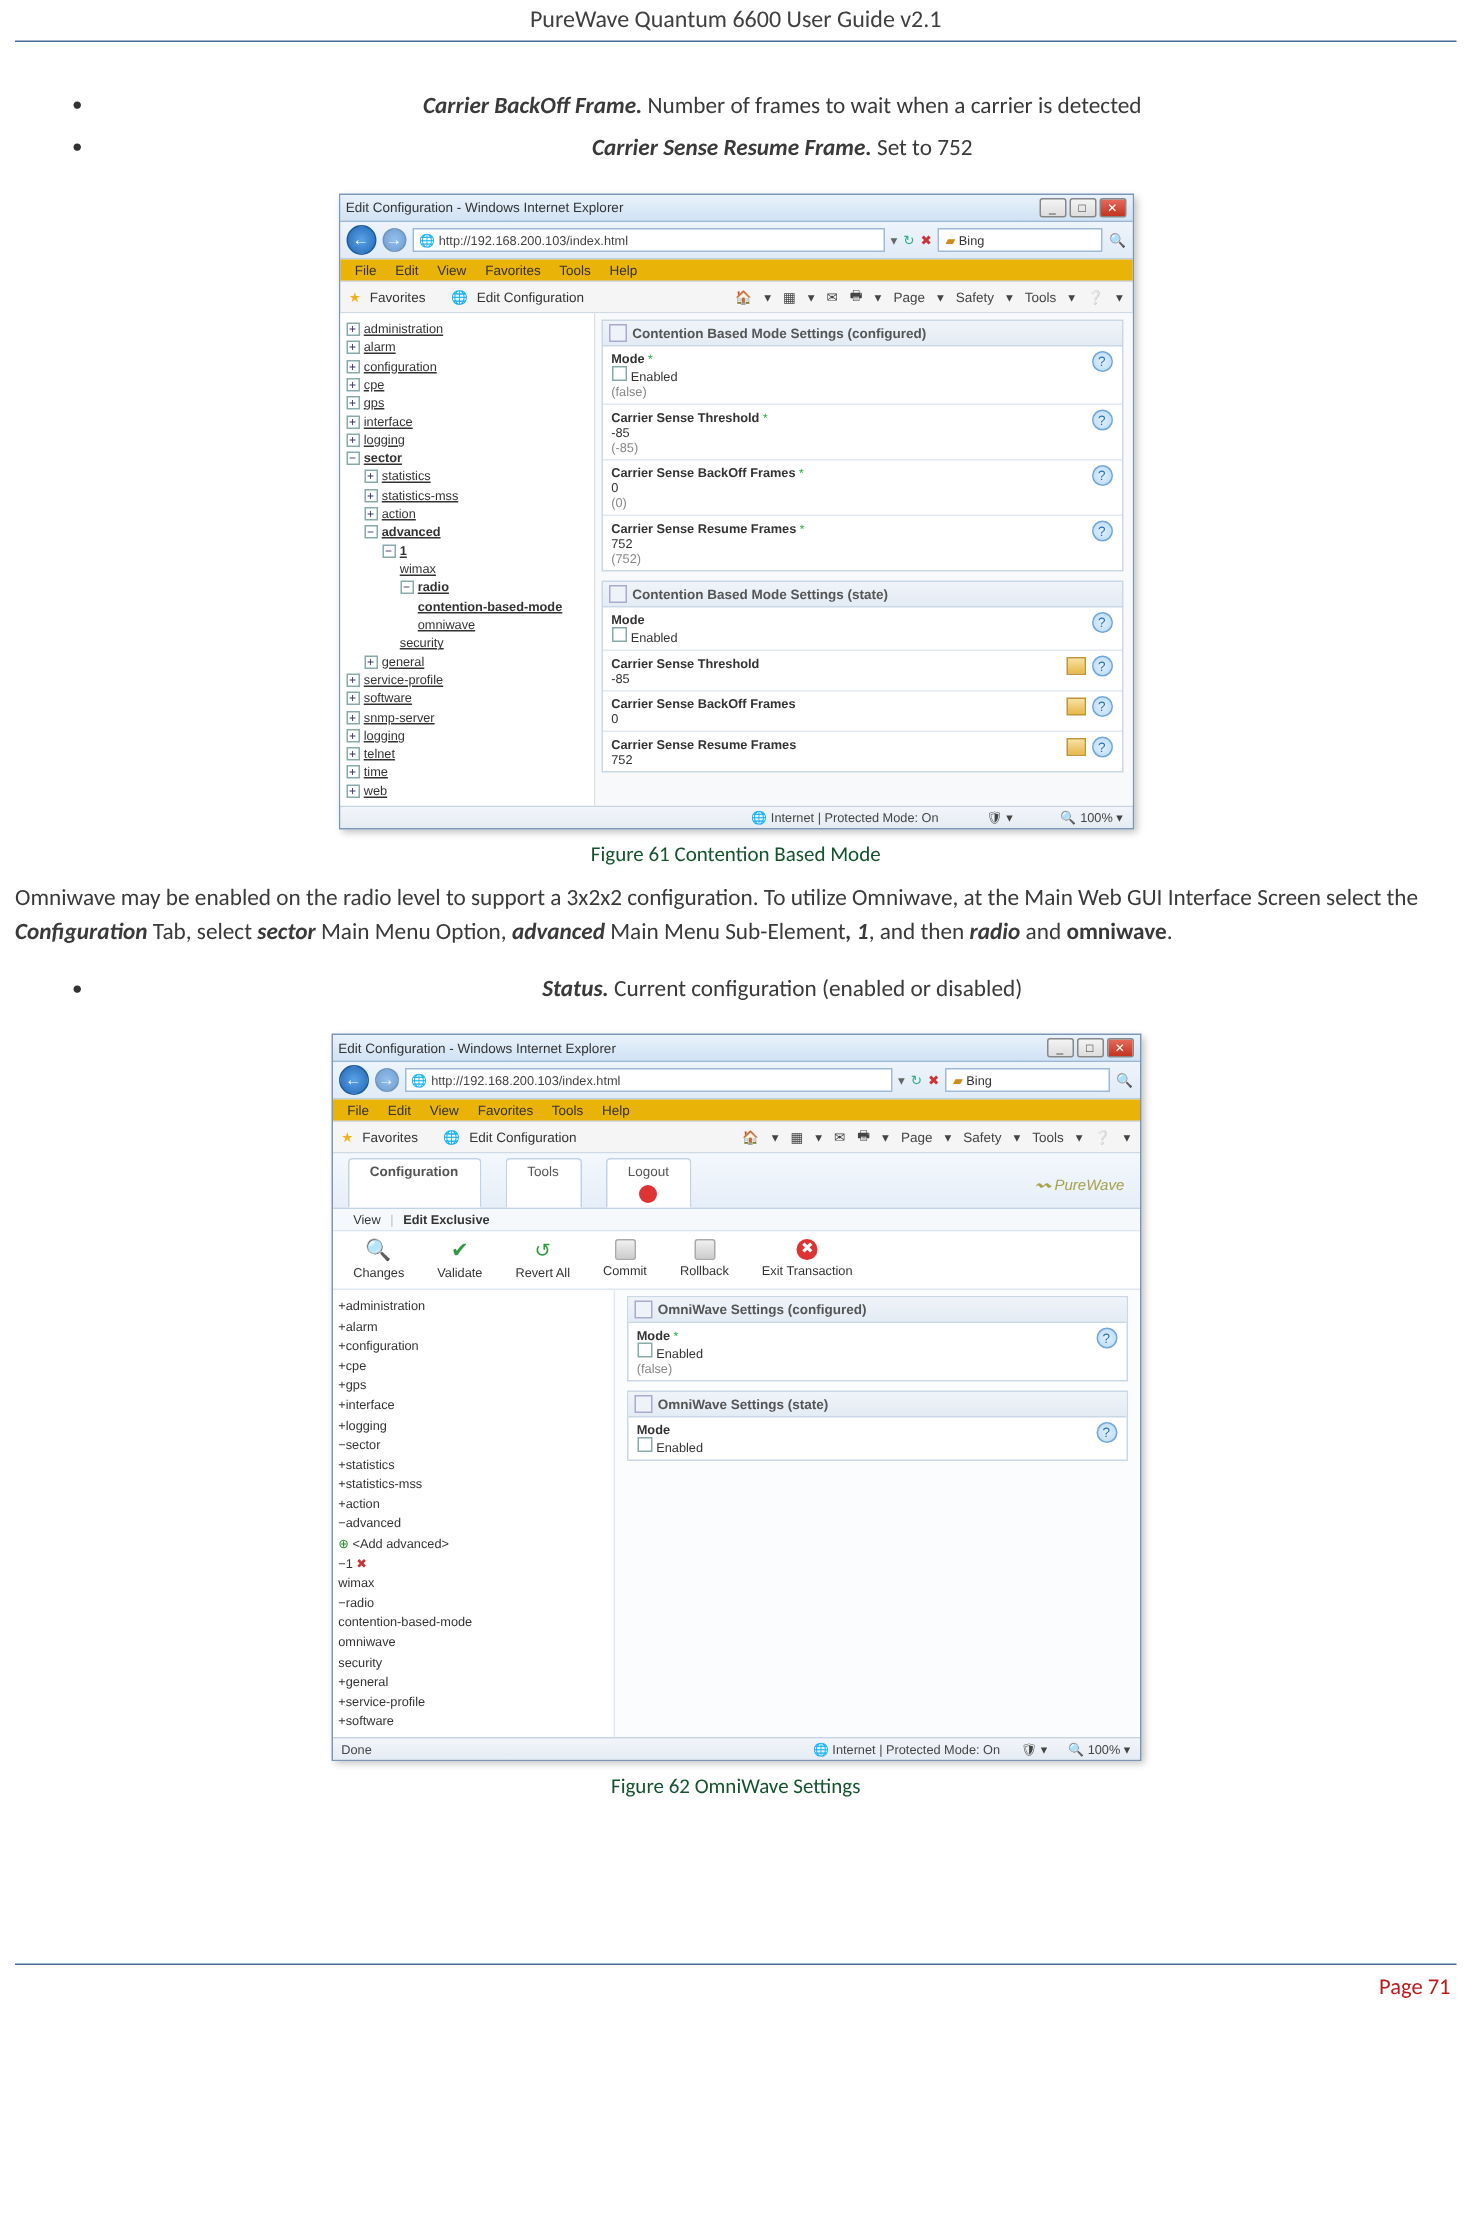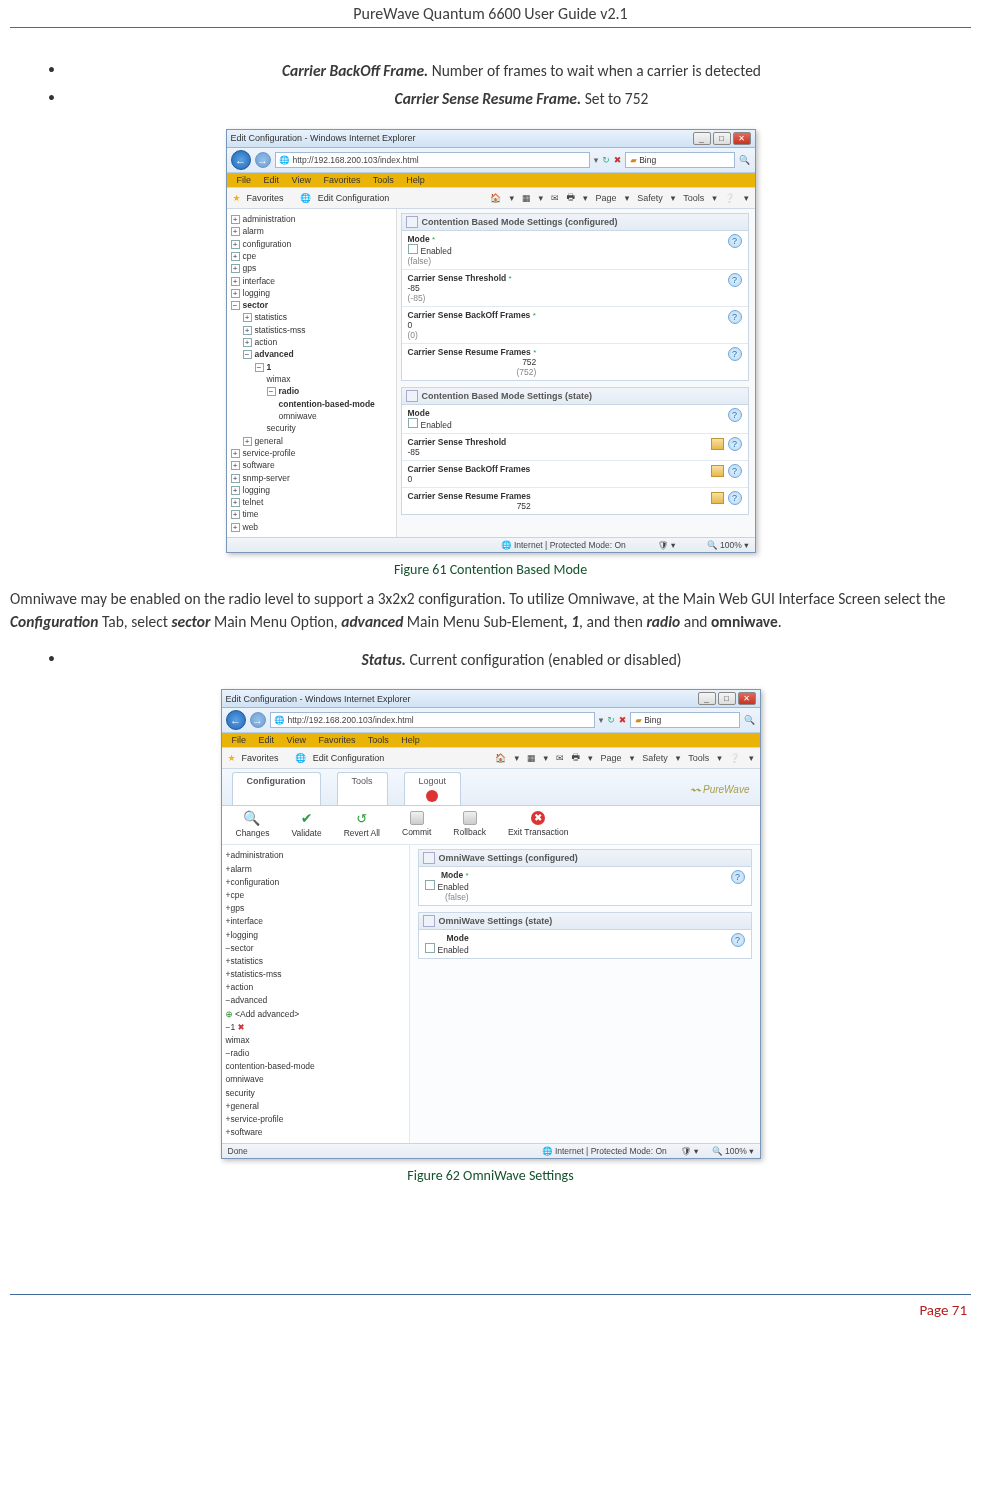--- a/index.html
+++ b/index.html
@@ -92,21 +92,21 @@
   }
   .favleft { display:flex; align-items:center; gap:6px; }
   .star { color:#f2b01e; }
   .favright { display:flex; align-items:center; gap:8px; color:#444; }
 
   .body1 { display:flex; background:#fff; }
   .tree {
     width: 170px; background:#fff; border-right:1px solid #ddd; padding:4px 2px 4px 4px;
     font-size: 8.5px; line-height: 1.45;
   }
-  .tree .node { white-space: nowrap; }
+  .tree .node { white-space: nowrap; text-decoration: underline; }
   .tree .box { display:inline-block; width:9px; height:9px; border:1px solid #8aa; text-align:center; line-height:7px; font-size:8px; margin-right:3px; color:#336; background:#fff;}
   .tree .ind1 { padding-left: 12px; }
   .tree .ind2 { padding-left: 24px; }
   .tree .ind3 { padding-left: 36px; }
   .tree .ind4 { padding-left: 48px; }
   .tree .boldnode { font-weight: bold; }
 
   .panes { flex:1; padding: 4px 6px 6px 4px; background:#f7f9fb; }
   .group {
     border:1px solid #c9d7e6; background:#fff; margin-bottom:6px;
@@ -114,21 +114,21 @@
   .grouphdr {
     background: linear-gradient(#f0f4f9,#e3ebf4);
     border-bottom:1px solid #c9d7e6; padding:2px 4px; font-size:9px; font-weight:bold; color:#555;
     display:flex; align-items:center; gap:4px;
   }
   .grouphdr .gicon { width:12px;height:12px;border:1px solid #aac; background:#eef3fa; display:inline-block;}
   .row {
     display:flex; justify-content:space-between; align-items:flex-start;
     border-bottom:1px solid #e2e9f1; padding:3px 6px;
   }
-  .row:last-child { border-bottom:none;text-align:right; }
+  .row:last-child { border-bottom:none; }
   .row .lbl { font-size:8.5px; }
   .row .lbl .req { color:#2a4; font-size:8px; }
   .row .lbl .b { font-weight:bold; color:#333; }
   .row .sub { color:#888; font-size:8.5px; }
   .row .ricon {
     width:14px;height:14px;border-radius:50%;border:1px solid #6fa7db;
     background:radial-gradient(#e2f0fc,#b7d9f4); color:#2470b8; font-size:9px;
     display:flex;align-items:center;justify-content:center;
   }
   .row .rbox { display:flex; gap:4px; align-items:center; }
@@ -417,20 +417,25 @@
         <div class="tabs">
           <span class="tab active">Configuration</span>
           <span class="tab">Tools</span>
           <span class="tab logout">
               <span>Logout</span> 
               <span class="xcirc"></span>
             </span>
         </div>
         <span class="brandtxt">〰 <span>PureWave</span></span>
       </div>
+      <div class="subtabrow">
+        <span>View</span>
+        <span class="sep">|</span>
+        <b>Edit Exclusive</b>
+      </div>
       <div class="toolbar2">
         <div class="tcol">
             <span class="mag">🔍</span>
             <span>Changes</span>
           </div>
         <div class="tcol">
             <span class="vchk">✔</span>
             <span>Validate</span>
           </div>
         <div class="tcol">

